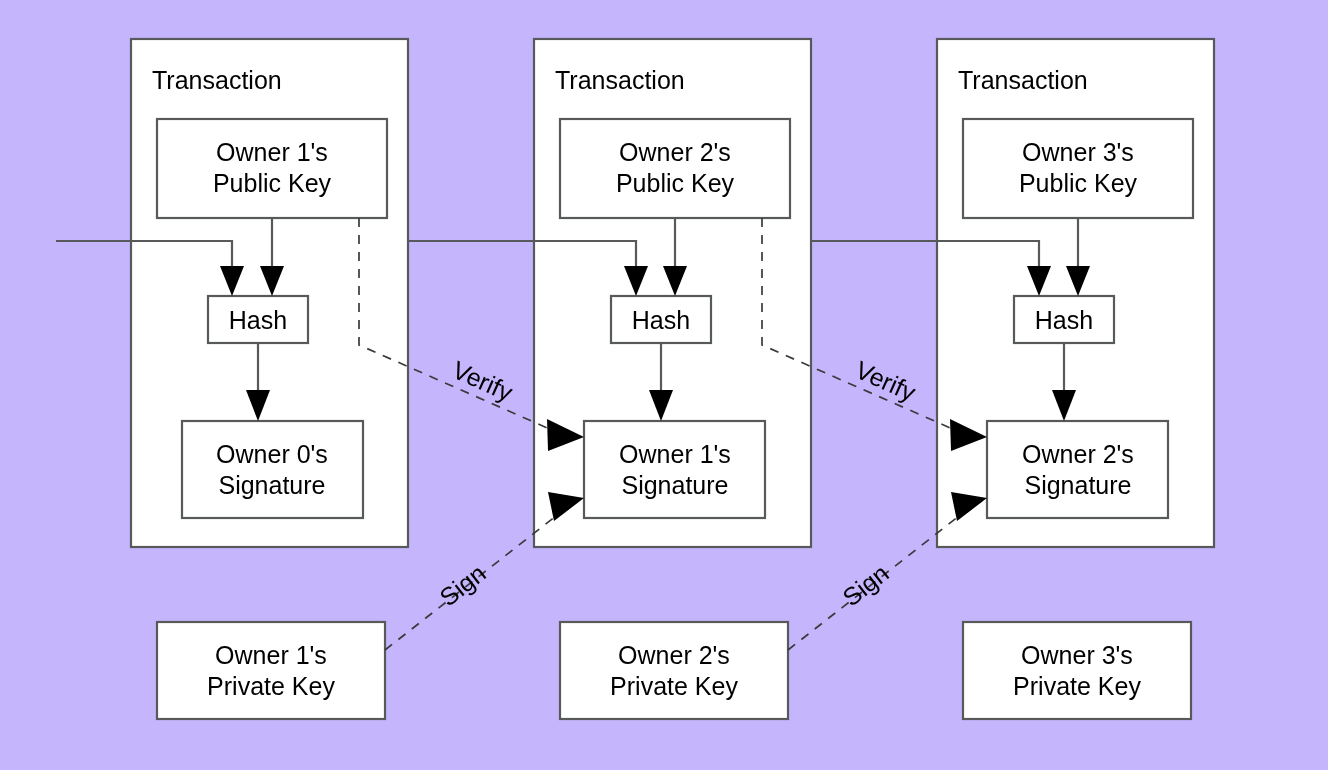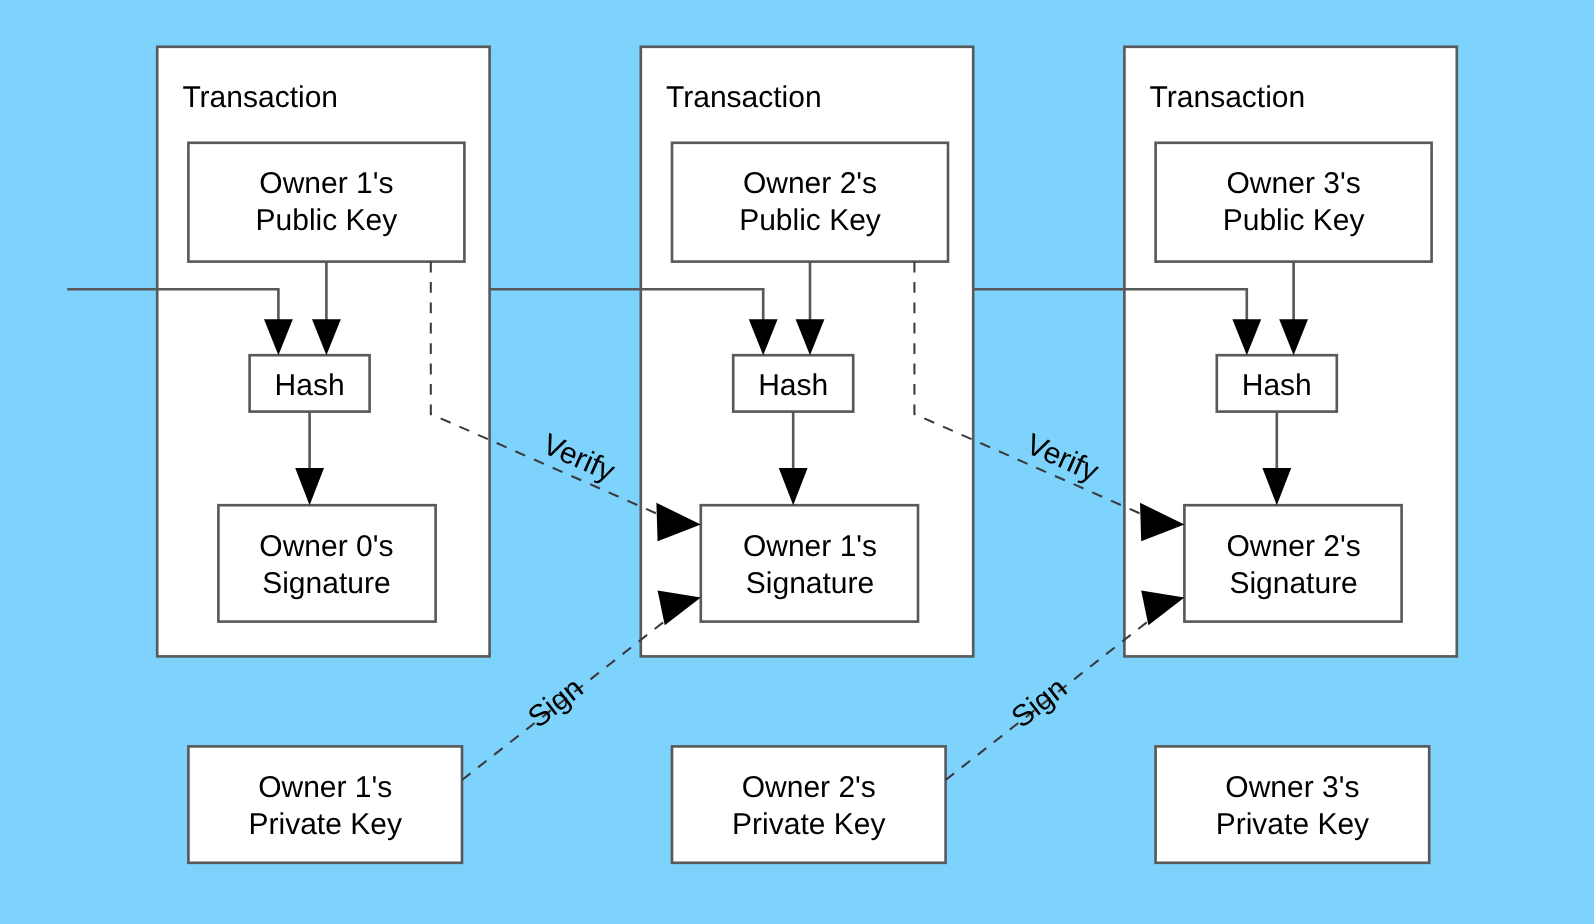--- a/index.html
+++ b/index.html
@@ -10,21 +10,21 @@
   body {
     width: 1328px;
     height: 770px;
     font-family: "Liberation Sans", sans-serif;
     overflow: hidden;
   }
   #diagram-root {
     position: relative;
     width: 1328px;
     height: 770px;
-    background: #7dd3fc;
+    background: #c4b5fd;
   }
   svg.diagram {
     display: block;
     width: 1328px;
     height: 770px;
   }
   .outer-box {
     fill: #ffffff;
     stroke: #58595b;
     stroke-width: 2.2;

